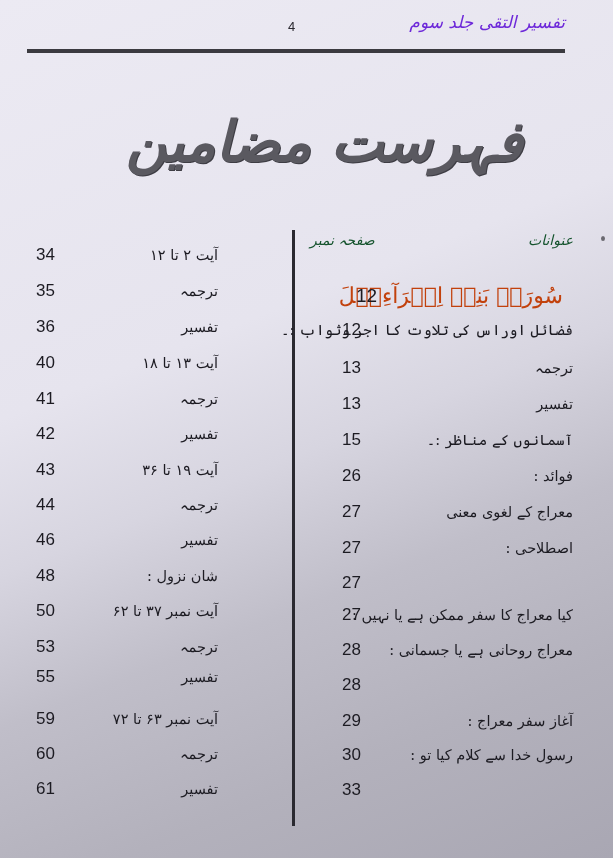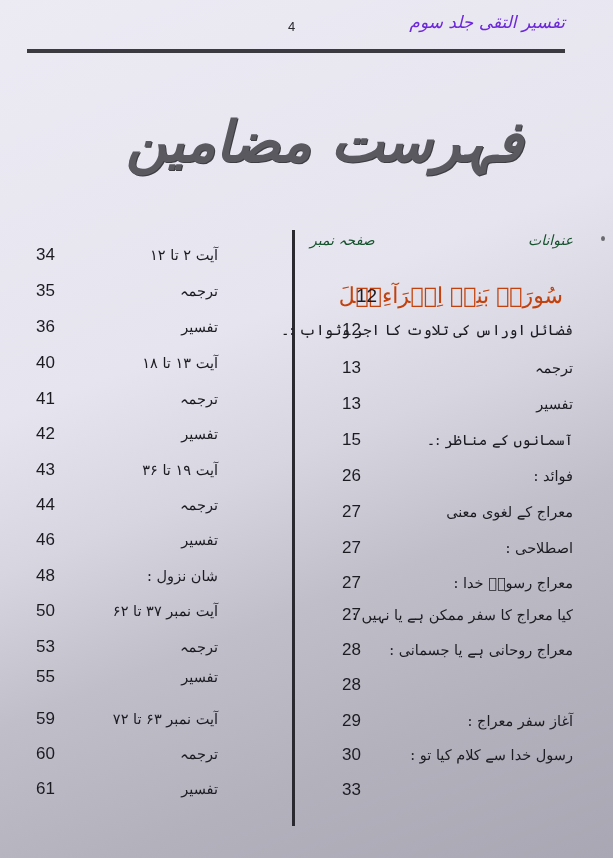--- a/index.html
+++ b/index.html
@@ -188,21 +188,20 @@
     <div class="row" style="top:500px">
       <span class="num">27</span>
       <span class="label">معراج کے لغوی معنی</span>
     </div>
     <div class="row" style="top:536px">
       <span class="num">27</span>
       <span class="label">اصطلاحی :</span>
     </div>
     <div class="row" style="top:571px">
       <span class="num">27</span>
-      <span class="label">معراج رسولؐ خدا :</span>
     </div>
     <div class="row" style="top:603px">
       <span class="num">27</span>
       <span class="label">کیا معراج کا سفر ممکن ہے یا نہیں :</span>
     </div>
     <div class="row" style="top:638px">
       <span class="num">28</span>
       <span class="label">معراج روحانی ہے یا جسمانی :</span>
     </div>
     <div class="row" style="top:673px">

